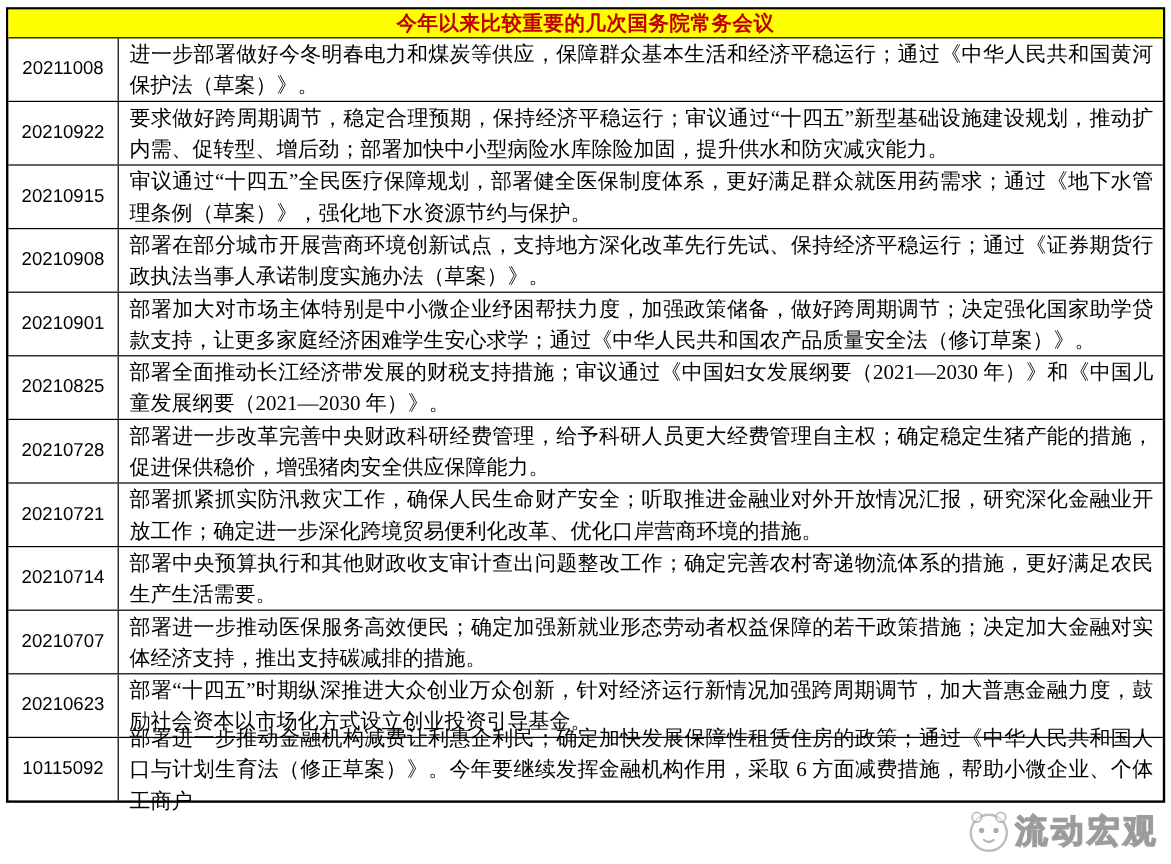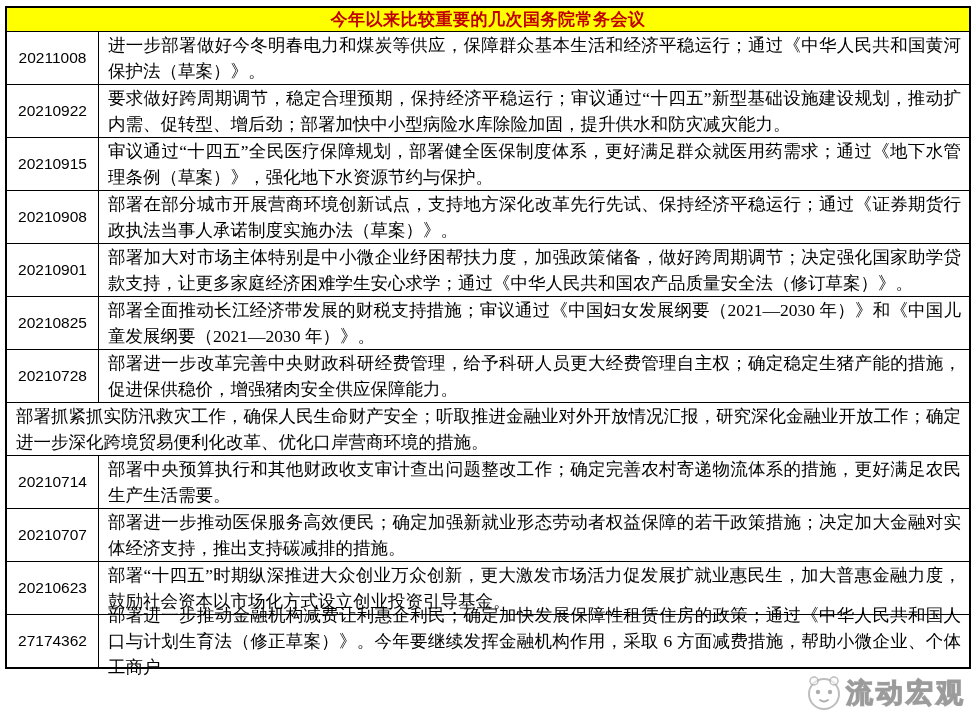--- a/index.html
+++ b/index.html
@@ -95,44 +95,45 @@
         <span class="txt">部署全面推动长江经济带发展的财税支持措施；审议通过《中国妇女发展纲要（2021—2030 年）》和《中国儿童发展纲要（2021—2030 年）》。</span>
       </div>
   </div>
   <div class="row">
     <div class="cell date">20210728</div>
     <div class="cell content">
         <span class="txt">部署进一步改革完善中央财政科研经费管理，给予科研人员更大经费管理自主权；确定稳定生猪产能的措施，促进保供稳价，增强猪肉安全供应保障能力。</span>
       </div>
   </div>
   <div class="row">
+    <div class="cell date">20210721</div>
     <div class="cell content">
         <span class="txt">部署抓紧抓实防汛救灾工作，确保人民生命财产安全；听取推进金融业对外开放情况汇报，研究深化金融业开放工作；确定进一步深化跨境贸易便利化改革、优化口岸营商环境的措施。</span>
       </div>
   </div>
   <div class="row">
     <div class="cell date">20210714</div>
     <div class="cell content">
         <span class="txt">部署中央预算执行和其他财政收支审计查出问题整改工作；确定完善农村寄递物流体系的措施，更好满足农民生产生活需要。</span>
       </div>
   </div>
   <div class="row">
     <div class="cell date">20210707</div>
     <div class="cell content">
         <span class="txt">部署进一步推动医保服务高效便民；确定加强新就业形态劳动者权益保障的若干政策措施；决定加大金融对实体经济支持，推出支持碳减排的措施。</span>
       </div>
   </div>
   <div class="row">
     <div class="cell date">20210623</div>
     <div class="cell content">
-        <span class="txt">部署“十四五”时期纵深推进大众创业万众创新，更大激发市场活力促发展扩就业惠民生，加大普惠金融力度，鼓励社会资本以市场化方式设立创业投资引导基金。</span>
+        <span class="txt">部署“十四五”时期纵深推进大众创业万众创新，针对经济运行新情况加强跨周期调节，加大普惠金融力度，鼓励社会资本以市场化方式设立创业投资引导基金。</span>
       </div>
   </div>
   <div class="row">
-    <div class="cell date">27174362</div>
+    <div class="cell date">10115092</div>
     <div class="cell content">
         <span class="txt">部署进一步推动金融机构减费让利惠企利民；确定加快发展保障性租赁住房的政策；通过《中华人民共和国人口与计划生育法（修正草案）》。今年要继续发挥金融机构作用，采取 6 方面减费措施，帮助小微企业、个体工商户</span>
       </div>
   </div>
 </div>
 
 <div class="watermark">
   <span class="wm-icon">
     <svg width="40" height="40" viewBox="0 0 40 40">
       <circle cx="20" cy="21" r="15" fill="rgba(255,255,255,0.55)" stroke="rgba(130,130,130,0.65)" stroke-width="2"></circle>

